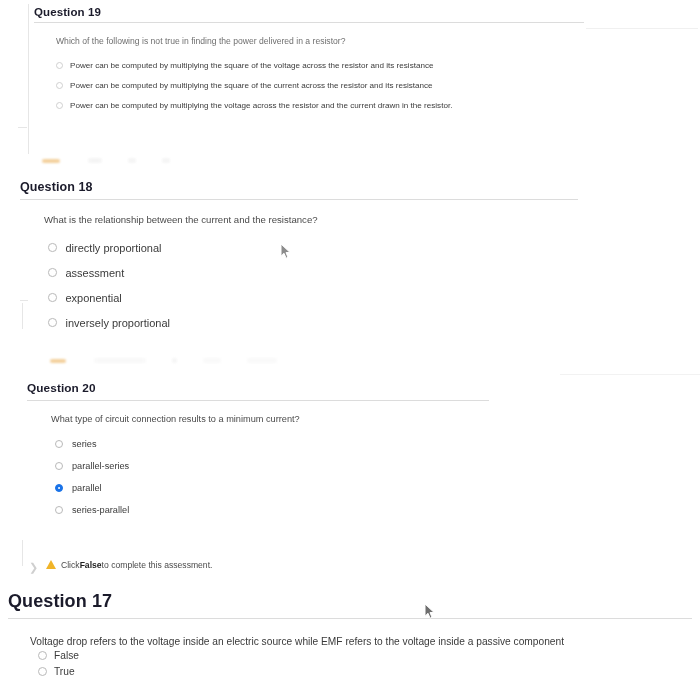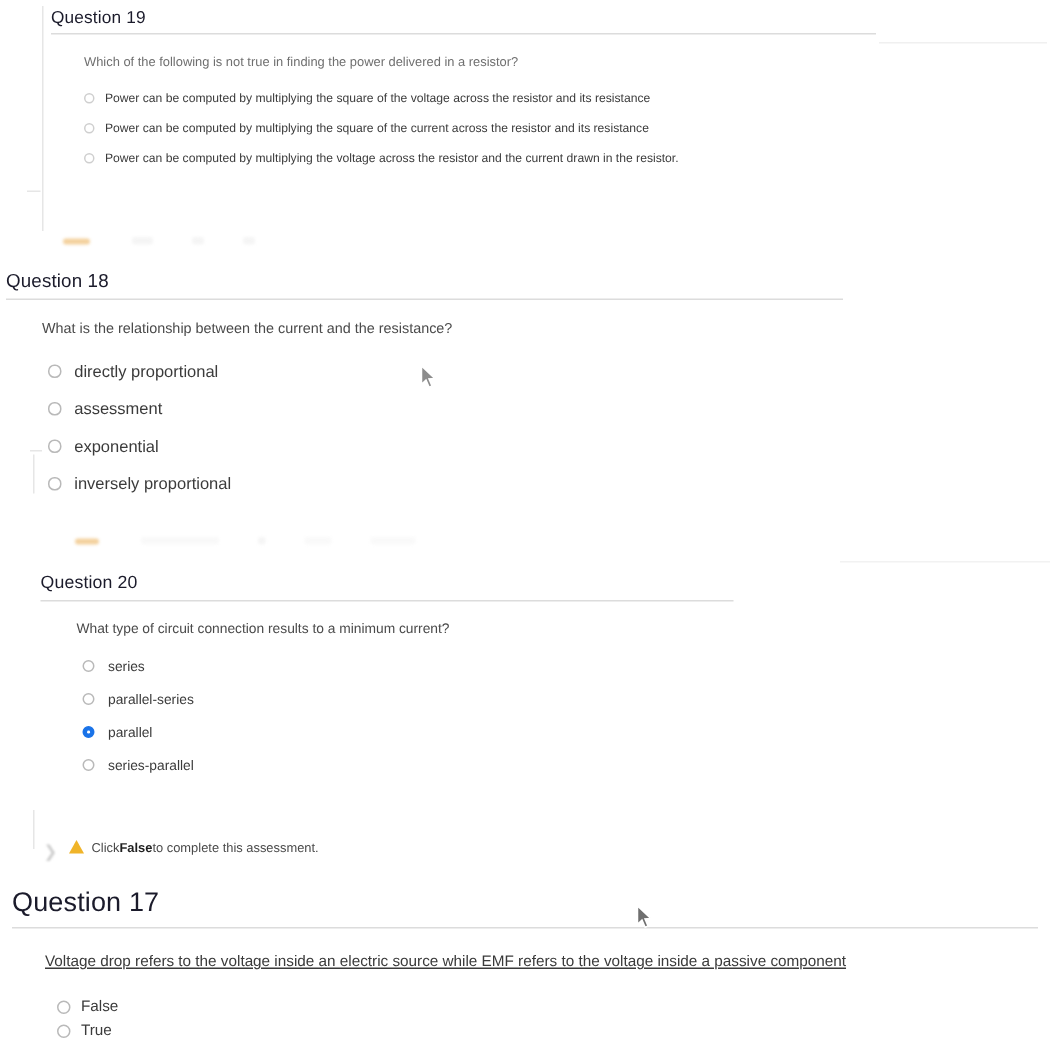--- a/index.html
+++ b/index.html
@@ -16,21 +16,21 @@
     color: #2b2b2b;
     -webkit-font-smoothing: antialiased;
   }
 
   
   .qblock {
     position: absolute;
     box-sizing: border-box;
   }
   .qhead {
-    font-weight: normal;
+    font-weight: bold;
     color: #1b1b2b;
     letter-spacing: .1px;
     white-space: nowrap;
   }
   .qrule {
     border: 0;
     border-top: 1px solid #dcdcdc;
     margin: 4px 0 0 0;
     width: 100%;
   }
@@ -81,42 +81,42 @@
   #q19 .qrule { margin-left: 20px; width: 550px; }
   #q19 .qtext {
     font-size: 8.6px; margin: 13px 0 0 42px; color: #6f6f6f;
     filter: blur(.26px);
   }
   #q19 .opts { margin: 9px 0 0 42px; }
   #q19 .opt { height: 20px; font-size: 8.1px; color: #737373; filter: blur(.26px); }
   #q19 .radio { width: 7px; height: 7px; margin-right: 7px; border-color: #cfcfcf; }
 
   
-  #q18 { left: 4px; top: 180px; width: 560px; }
+  #q18 { left: 20px; top: 180px; width: 560px; }
   #q18 .qhead { font-size: 12.5px; }
   #q18 .qrule { width: 558px; margin-top: 5px; }
   #q18 .qtext { font-size: 9.6px; margin: 14px 0 0 24px; color: #4a4a4a; }
   #q18 .opts { margin: 10px 0 0 28px; }
   #q18 .opt { height: 25px; font-size: 11px; }
   #q18 .radio { width: 8.5px; height: 8.5px; margin-right: 9px; }
 
   
   #q20 { left: 27px; top: 381px; width: 500px; }
   #q20 .qhead { font-size: 11.8px; }
   #q20 .qrule { width: 462px; margin-top: 5px; }
   #q20 .qtext { font-size: 9.2px; margin: 13px 0 0 24px; color: #4a4a4a; }
   #q20 .opts { margin: 9px 0 0 28px; }
   #q20 .opt { height: 22px; font-size: 9.2px; }
   #q20 .radio { width: 8px; height: 8px; margin-right: 9px; }
 
   
   #q17 { left: 8px; top: 591px; width: 690px; }
   #q17 .qhead { font-size: 18px; }
   #q17 .qrule { width: 684px; margin-top: 6px; }
-  #q17 .qtext { font-size: 10.2px; margin: 17px 0 16px 22px; color: #3a3a3a; text-decoration: underline; }
+  #q17 .qtext { font-size: 10.2px; margin: 17px 0 0 22px; color: #3a3a3a; }
   #q17 .opts { margin: 0 0 0 30px; }
   #q17 .opt { height: 16px; font-size: 10.2px; }
   #q17 .radio { width: 9px; height: 9px; margin-right: 7px; }
 
   
   .footer-strip {
     position: absolute;
     display: flex;
     align-items: center;
     opacity: .5;

